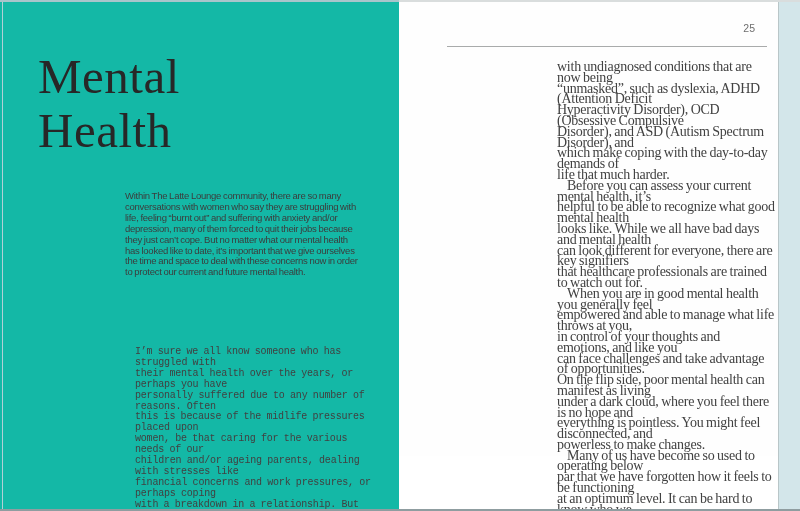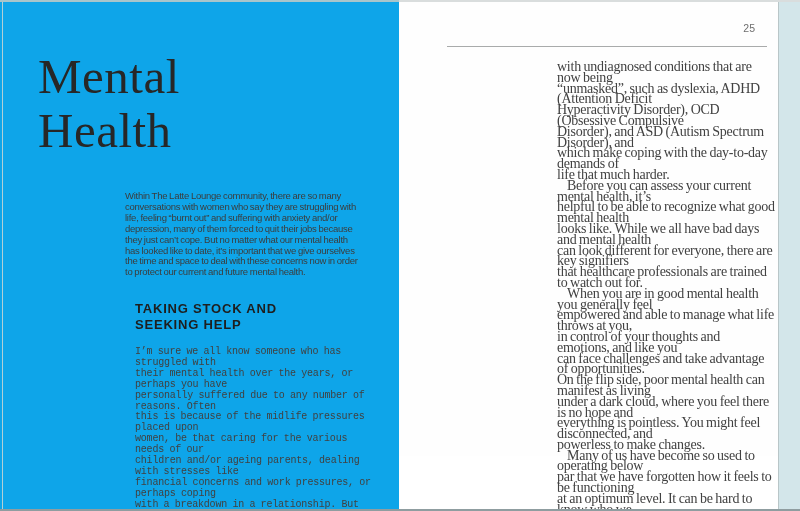--- a/index.html
+++ b/index.html
@@ -6,21 +6,21 @@
   .book{
     position:relative;
     width:800px;height:511px;
     overflow:hidden;
     font-family:"Liberation Serif", serif;
     background:#ffffff;
   }
   
   .page-left{
     position:absolute;left:0;top:0;width:399px;height:511px;
-    background:#0ea5e9;
+    background:#14b8a6;
   }
   .left-edge-line{
     position:absolute;left:2px;top:0;width:1px;height:511px;
     background:#b2d0d6;
   }
   .title{
     position:absolute;left:38px;top:50px;margin:0;
     font-family:"Liberation Serif", serif;
     font-weight:500;
     font-size:49px;line-height:54px;
@@ -104,22 +104,20 @@
     <h1 class="title">Mental
 Health</h1>
     <p class="intro">Within The Latte Lounge community, there are so many
 conversations with women who say they are struggling with
 life, feeling “burnt out” and suffering with anxiety and/or
 depression, many of them forced to quit their jobs because
 they just can’t cope. But no matter what our mental health
 has looked like to date, it’s important that we give ourselves
 the time and space to deal with these concerns now in order
 to protect our current and future mental health.</p>
-    <h2 class="section-heading">TAKING STOCK AND
-SEEKING HELP</h2>
     <p class="body-left">I’m sure we all know someone who has struggled with
 their mental health over the years, or perhaps you have
 personally suffered due to any number of reasons. Often
 this is because of the midlife pressures placed upon
 women, be that caring for the various needs of our
 children and/or ageing parents, dealing with stresses like
 financial concerns and work pressures, or perhaps coping
 with a breakdown in a relationship. But quite often it’s
 also to do with our hormones plummeting; symptoms of
 the perimenopause and menopause can be misdiagnosed

